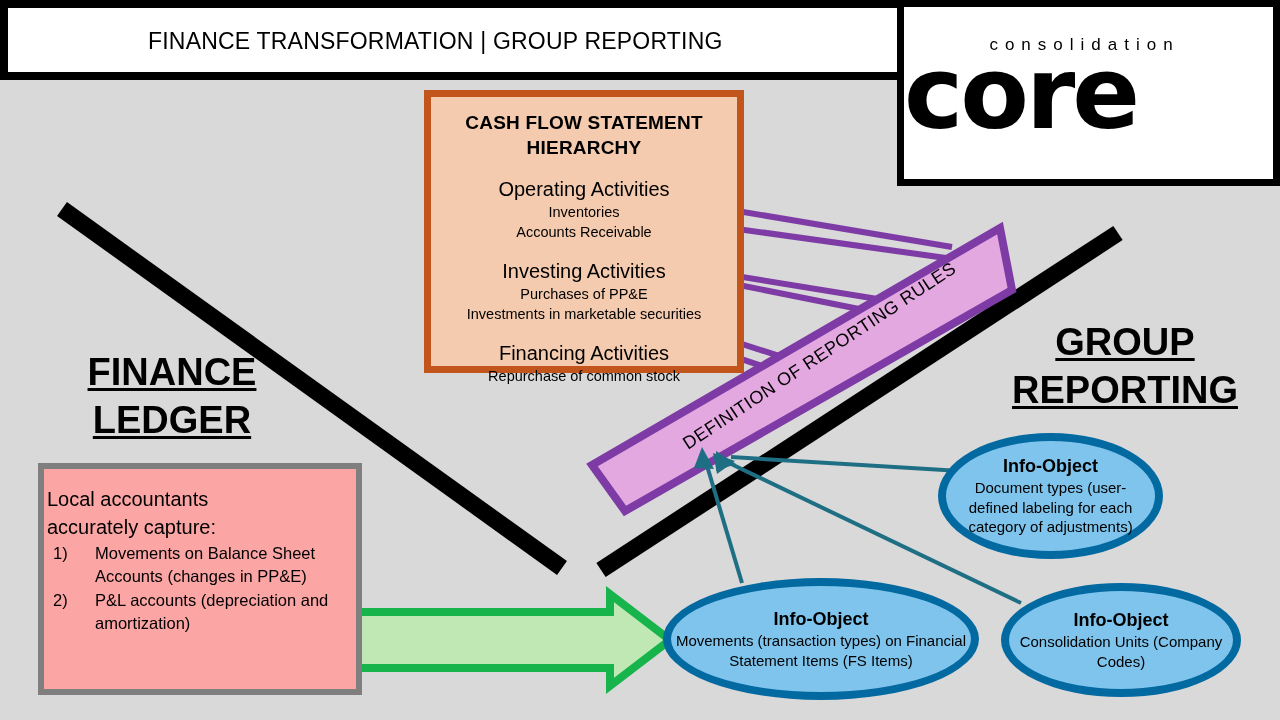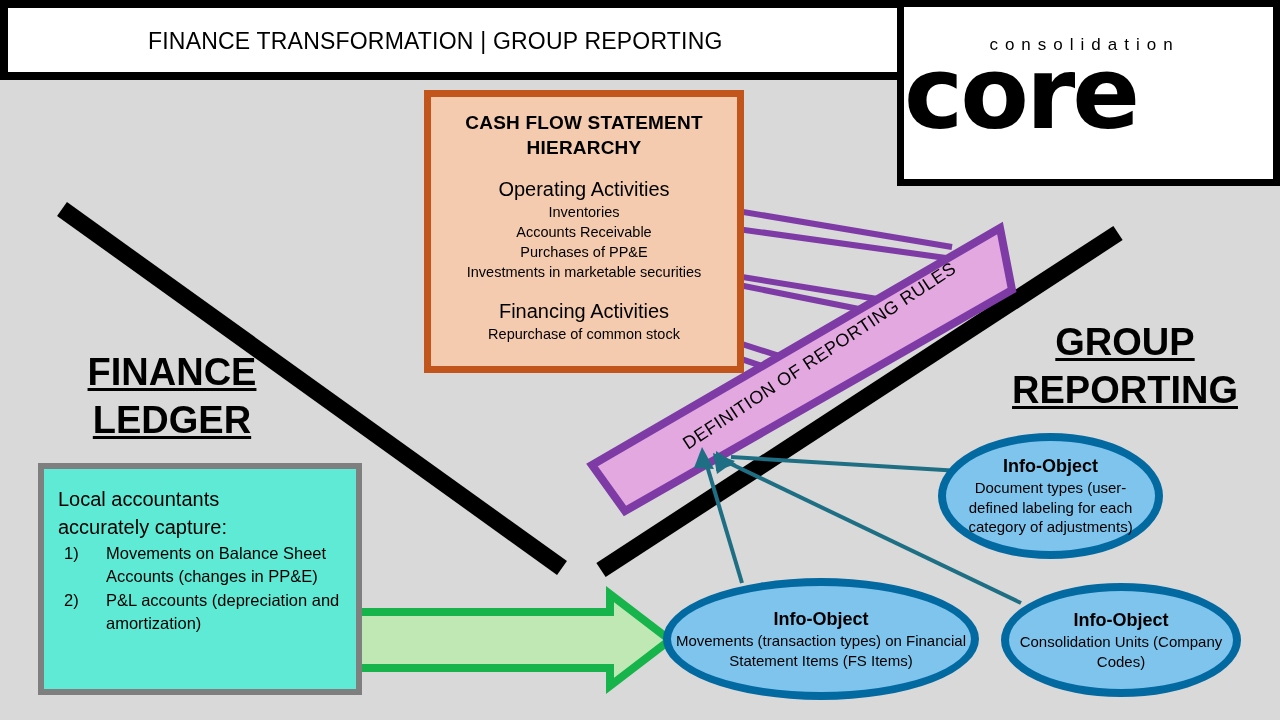--- a/index.html
+++ b/index.html
@@ -115,25 +115,25 @@
     text-underline-offset: 3px;
   }
   #heading-general-ledger { left: 38px; top: 348px; width: 268px; }
   #heading-group-reporting { left: 995px; top: 318px; width: 260px; }
 
   
   #notes-box {
     position: absolute;
     left: 38px; top: 463px;
     width: 324px; height: 232px;
-    background: #5eead4;
+    background: #fca5a5;
     border: 6px solid #7F7F7F;
     box-sizing: border-box;
     color: #000000;
-    padding: 16px 10px 0 14px;
+    padding: 16px 10px 0 3px;
   }
   #notes-box .notes-lead {
     font-size: 20px;
     line-height: 28px;
   }
   #notes-box ol {
     margin: 0;
     padding: 0;
     list-style: none;
   }
@@ -258,20 +258,21 @@
   </div>
 
   <div id="cashflow-box">
     <div class="cf-title">CASH FLOW STATEMENT</div>
     <div class="cf-title" style="margin-top:0">HIERARCHY</div>
 
     <div class="cf-group">Operating Activities</div>
     <div class="cf-item">Inventories</div>
     <div class="cf-item">Accounts Receivable</div>
 
+    <div class="cf-group">Investing Activities</div>
     <div class="cf-item">Purchases of PP&amp;E</div>
     <div class="cf-item">Investments in marketable securities</div>
 
     <div class="cf-group">Financing Activities</div>
     <div class="cf-item">Repurchase of common stock</div>
   </div>
 
   <div class="section-heading" id="heading-general-ledger">
     <div><span>FINANCE</span></div>
     <div><span> LEDGER</span></div>

